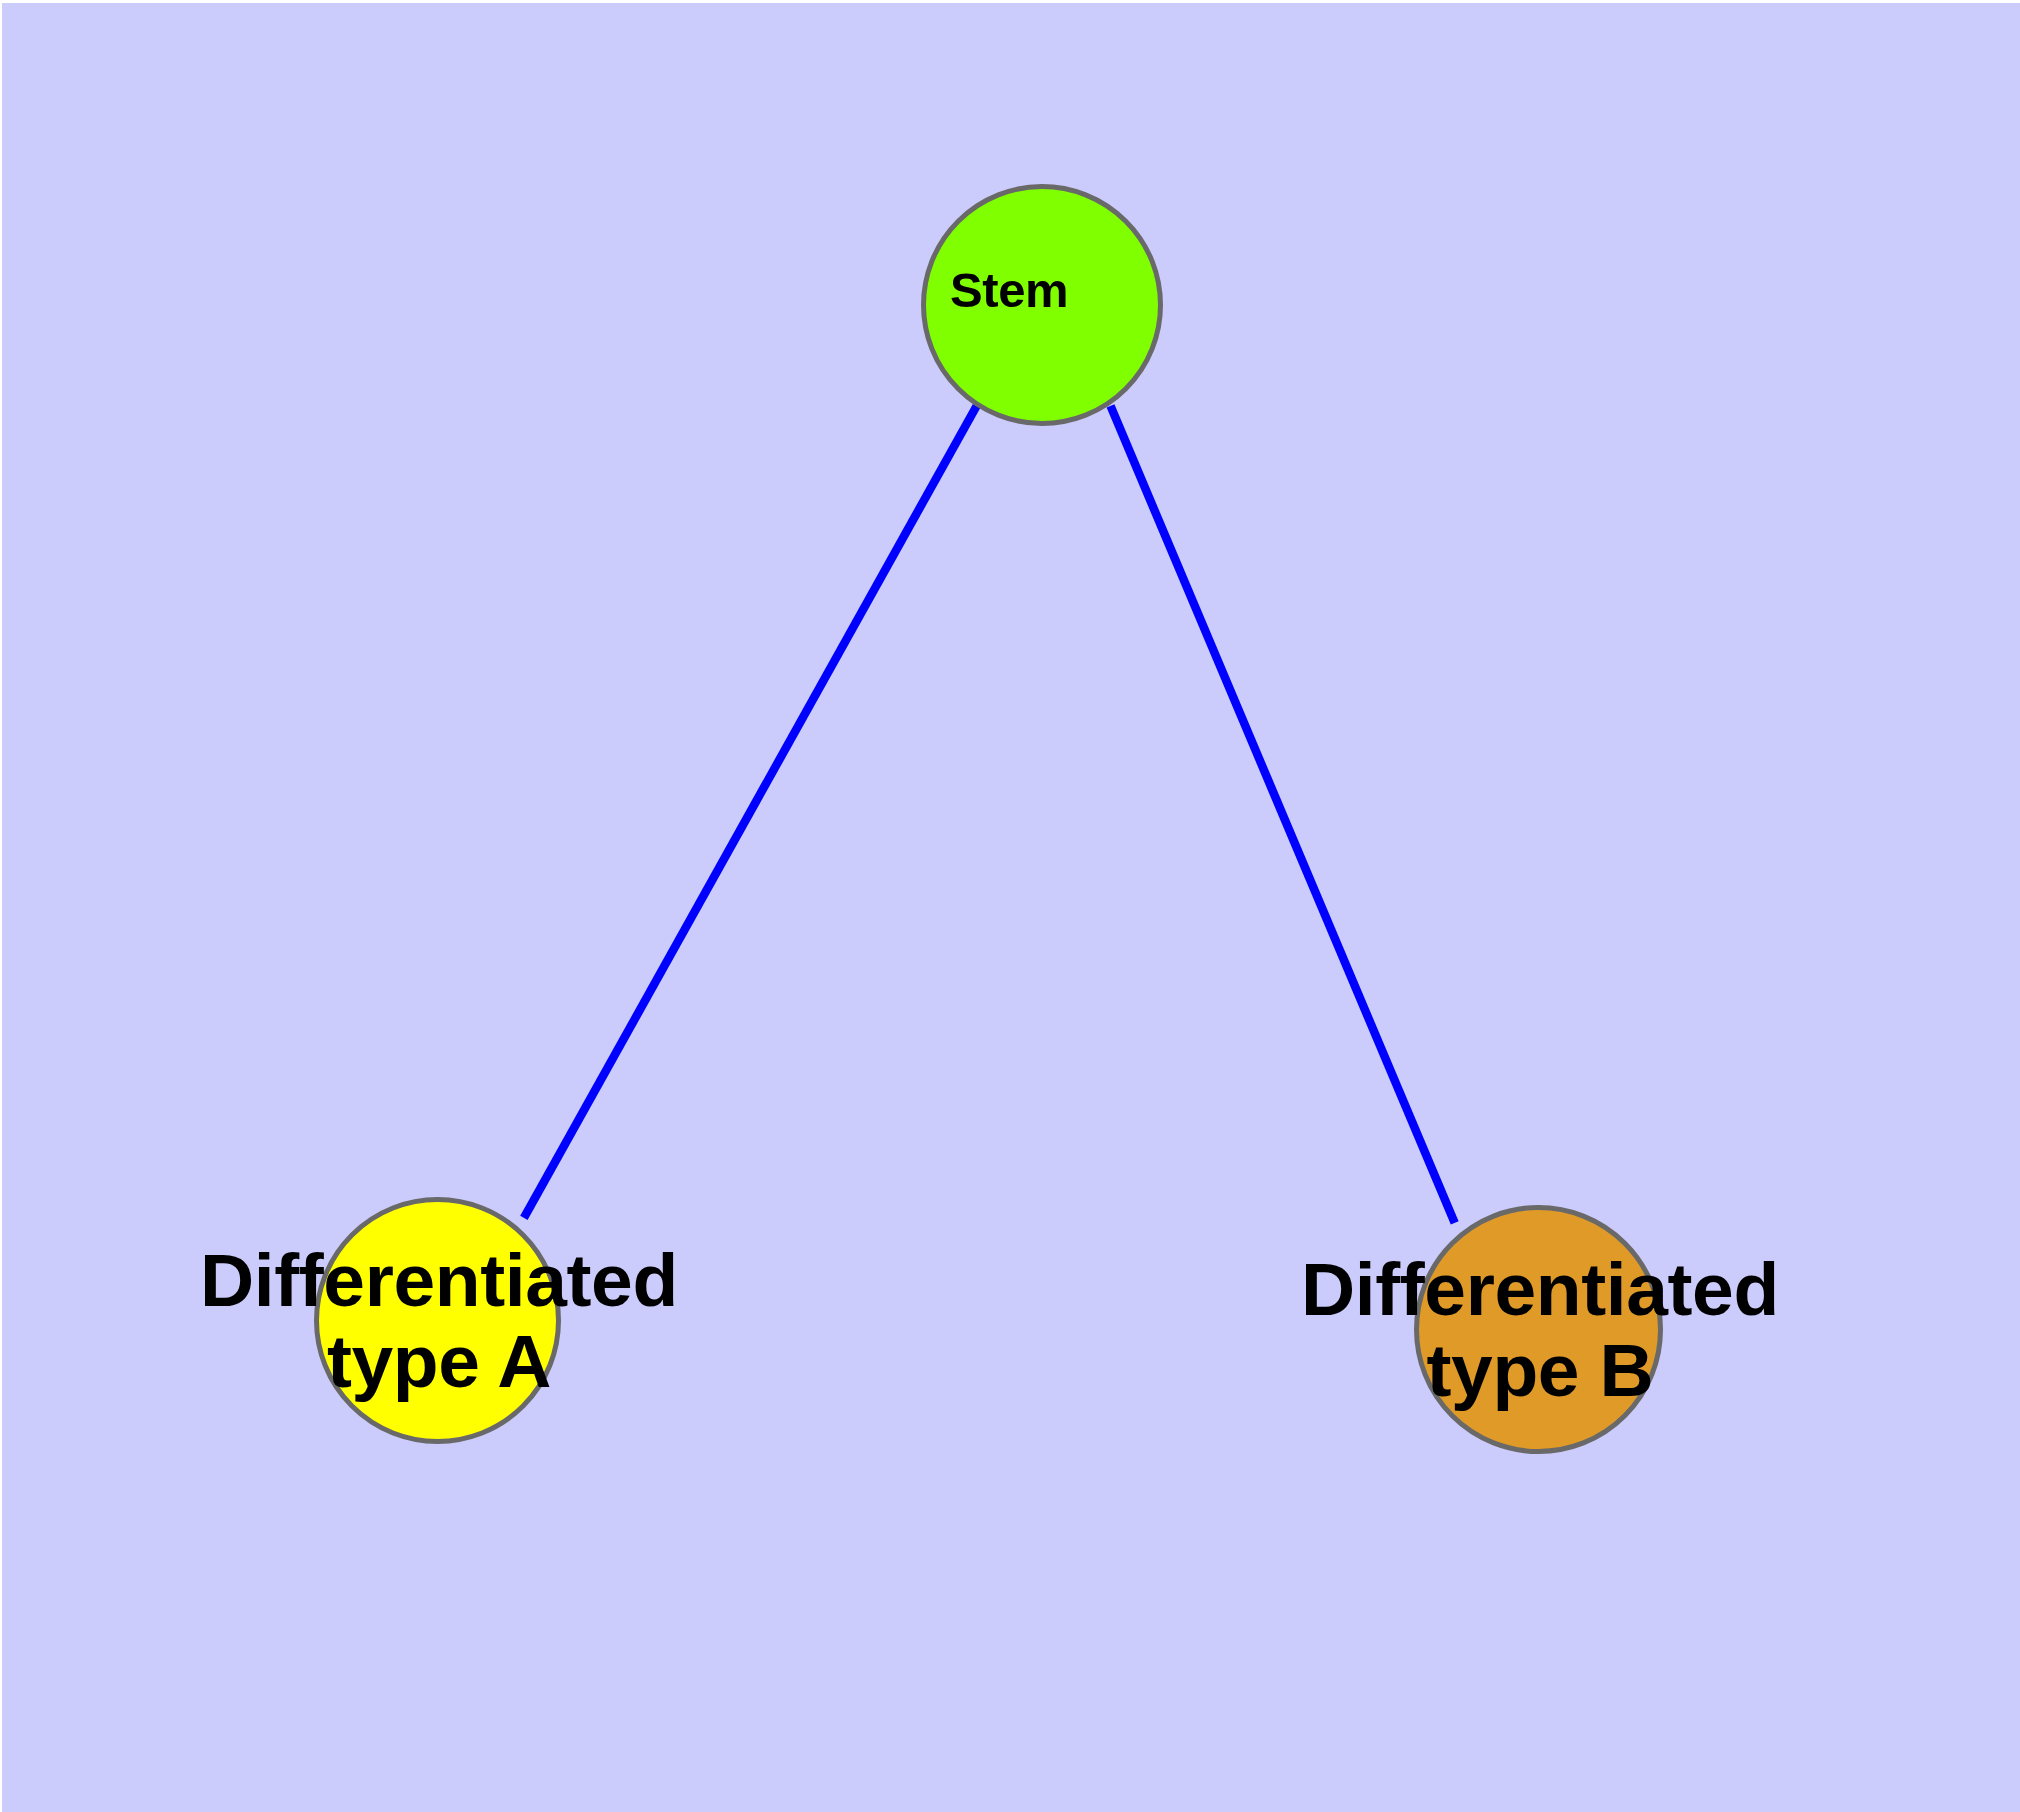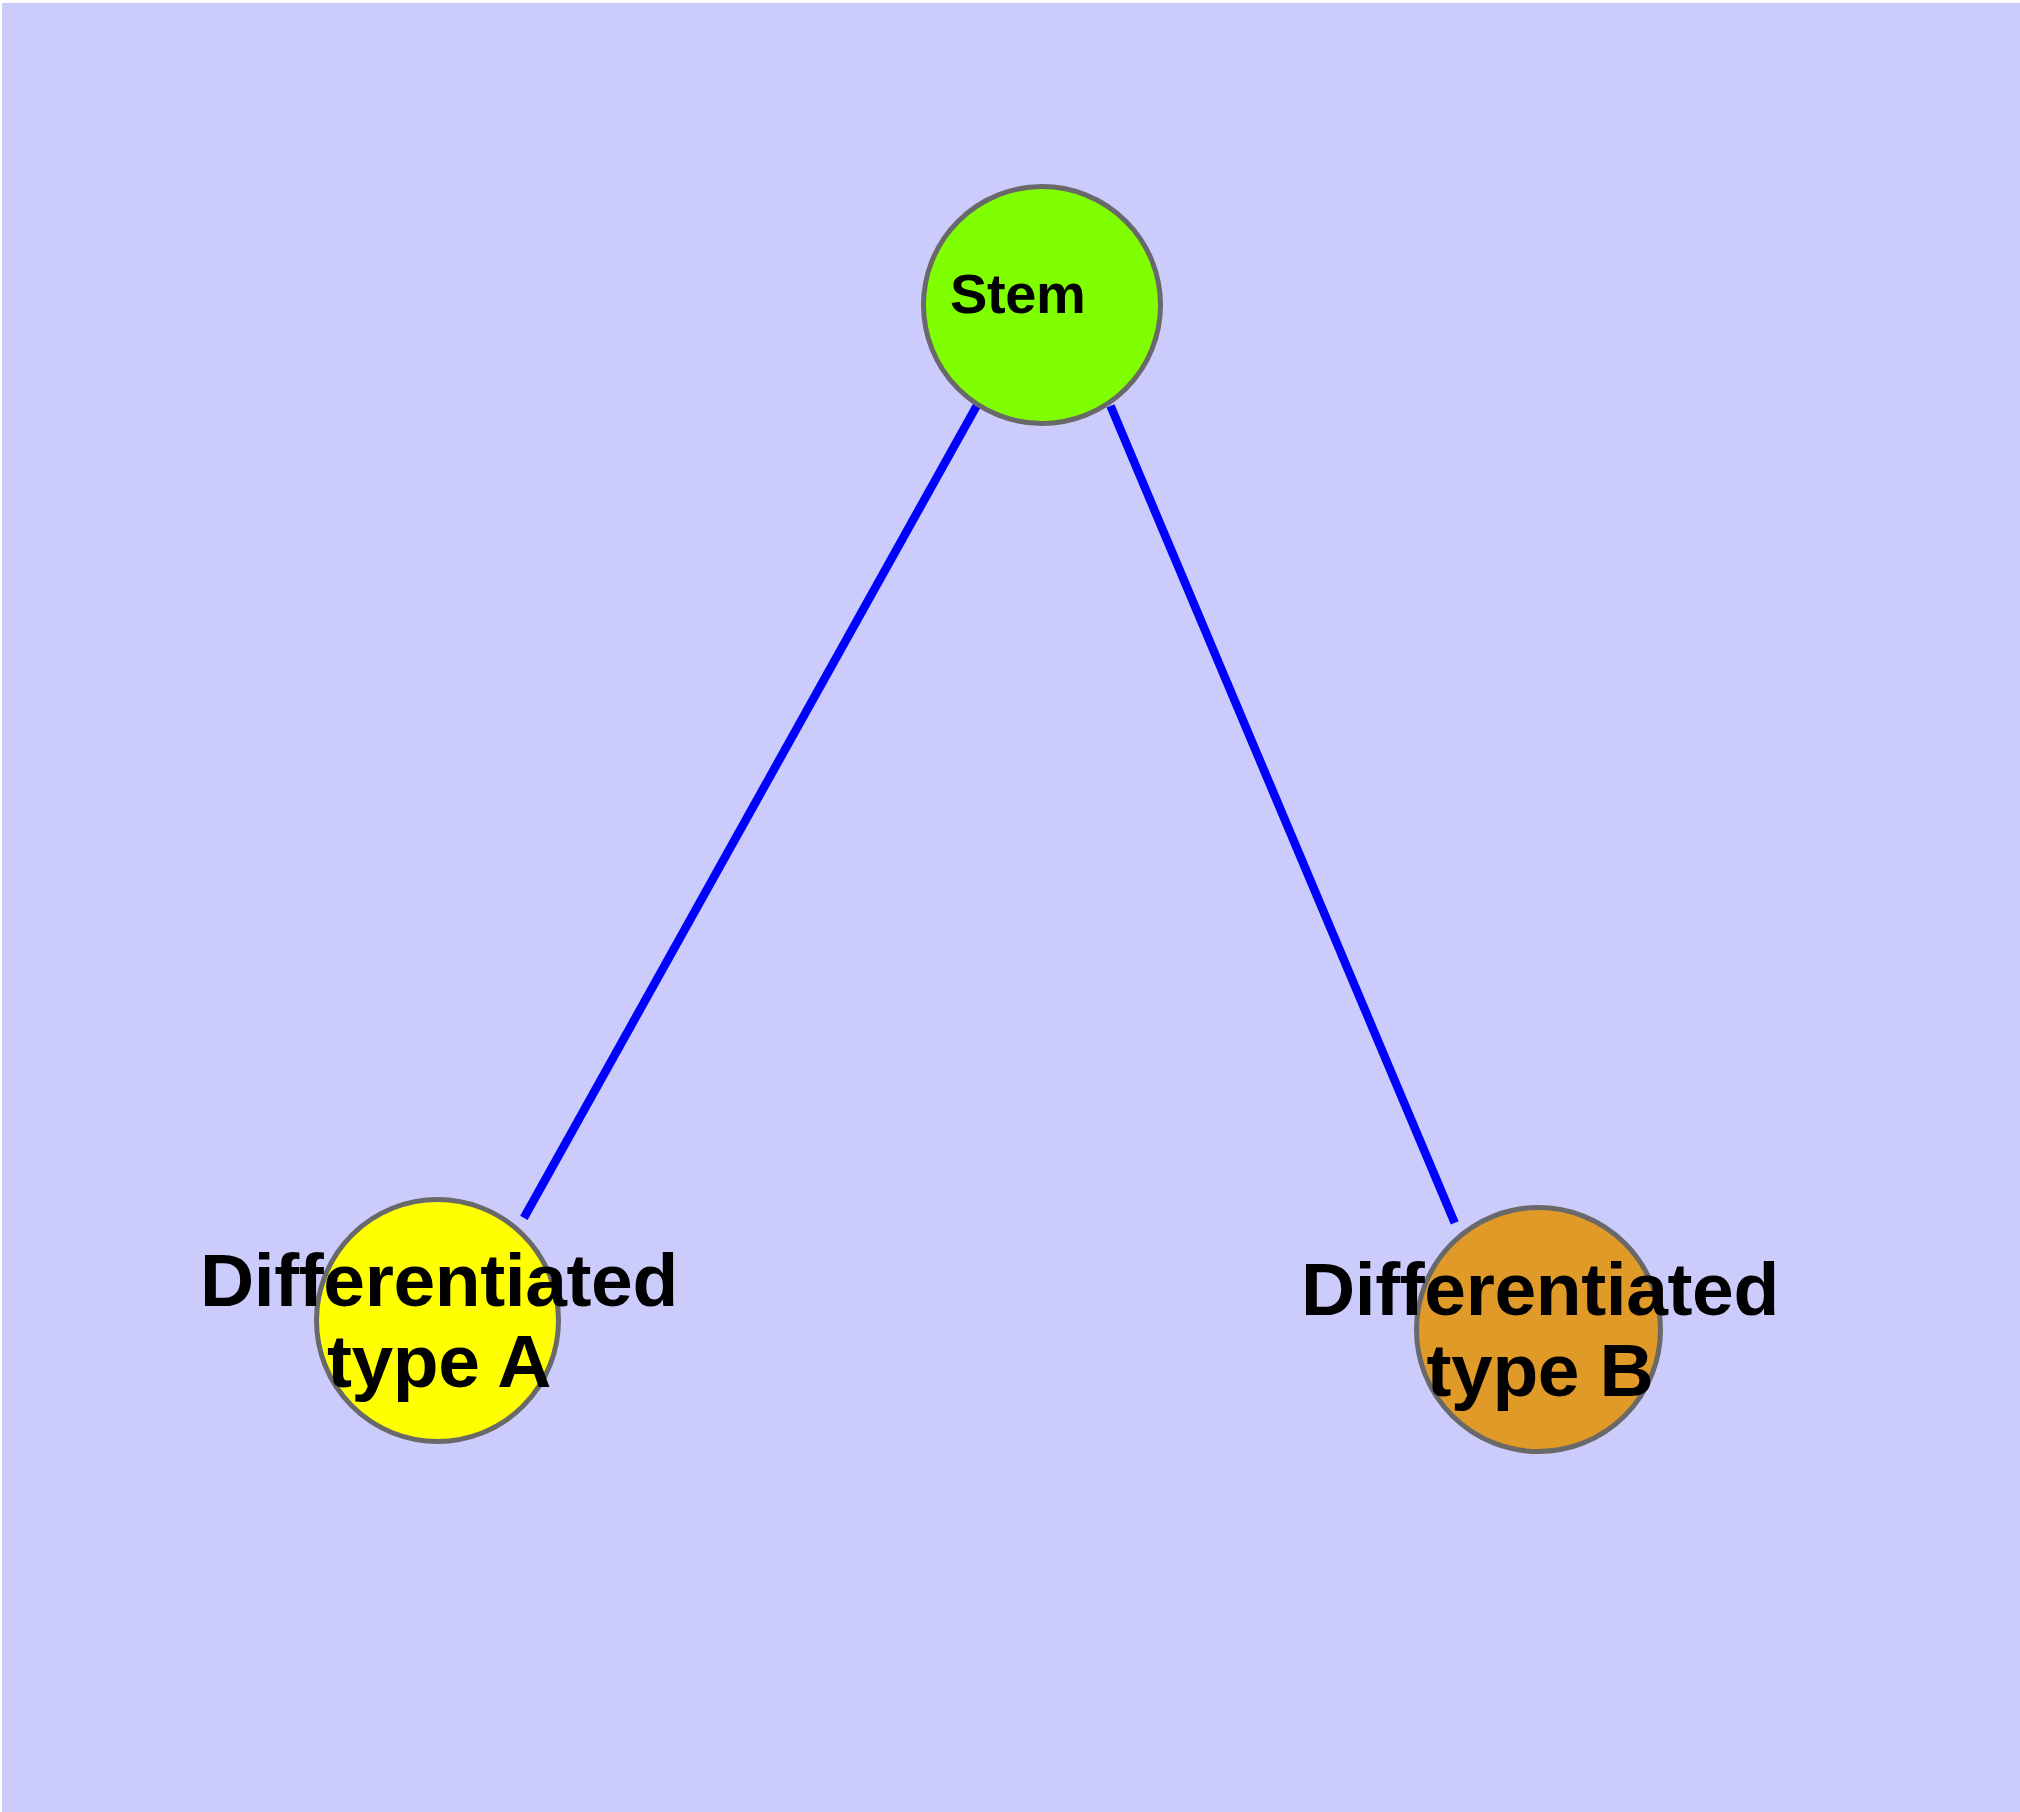--- a/index.html
+++ b/index.html
@@ -56,20 +56,20 @@
 
   <svg id="edge-layer" viewBox="0 0 2384 2138" preserveAspectRatio="none">
     <line class="graph-edge" id="edge-0" stroke-linecap="butt" x1="1152" y1="479" x2="618" y2="1437" stroke="#0000ff" stroke-width="10"></line>
     <line class="graph-edge" id="edge-1" stroke-linecap="butt" x1="1310" y1="479" x2="1716" y2="1443" stroke="#0000ff" stroke-width="10"></line>
   </svg>
 
   <div class="graph-node" id="node-0" style="left: 921px; top: 184px; width: 242px; height: 242px; background: rgb(128, 255, 0); border-color: rgb(105, 105, 105);"></div>
   <div class="graph-node" id="node-1" style="left: 314px; top: 1197px; width: 247px; height: 247px; background: rgb(255, 255, 0); border-color: rgb(105, 105, 105);"></div>
   <div class="graph-node" id="node-2" style="left: 1414px; top: 1205px; width: 249px; height: 249px; background: rgb(224, 154, 40); border-color: rgb(105, 105, 105);"></div>
 
-  <div class="node-label" id="label-0" style="font-size: 56px; color: rgb(0, 0, 0); left: 950px; top: 264px; width: auto;">Stem</div>
+  <div class="node-label" id="label-0" style="font-size: 49px; color: rgb(0, 0, 0); left: 950px; top: 264px; width: auto;">Stem</div>
   <div class="node-label" id="label-1" style="font-size: 75px; color: rgb(0, 0, 0); left: 200px; top: 1240px; width: auto;">Differentiated
 type A</div>
   <div class="node-label" id="label-2" style="font-size: 75px; color: rgb(0, 0, 0); left: 1301px; top: 1249px; width: auto;">Differentiated
 type B</div>
 
 </div>
 
 
 </body></html>

